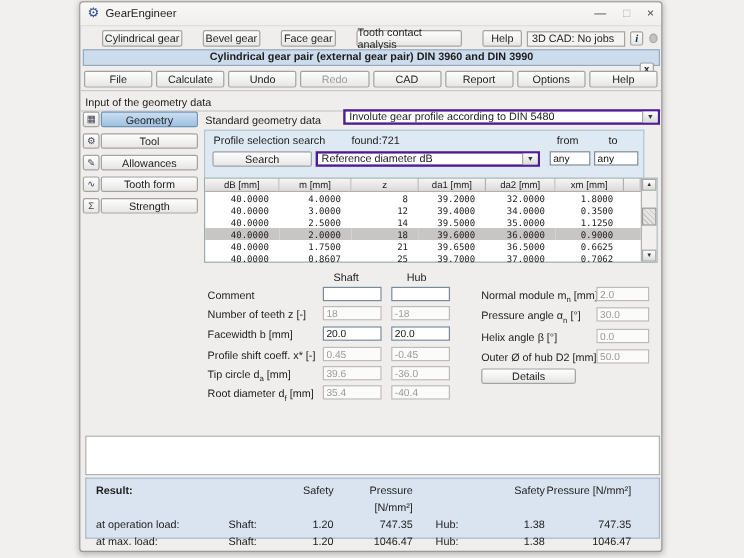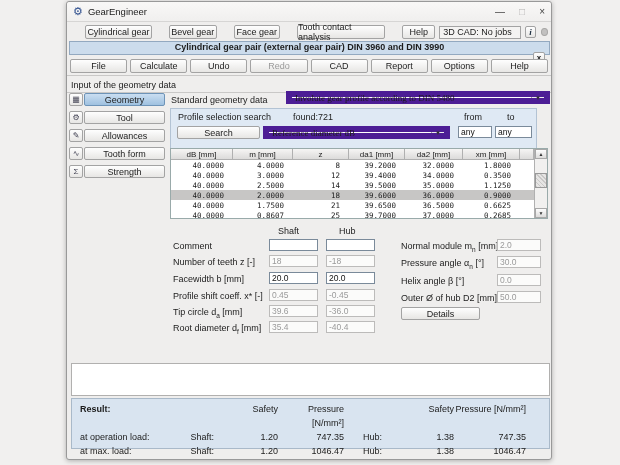--- a/index.html
+++ b/index.html
@@ -47,22 +47,22 @@
   .section-label { position:absolute; left:4px; top:78px; font-size:9px; }
   .section-rule { position:absolute; left:0px; top:90px; width:100%; border-bottom:1px solid #c9c8c7; }
 
   
   .side-icon { position:absolute; left:2px; width:14px; height:13px; font-size:8px; color:#445; }
   .side-btn  { position:absolute; left:17px; width:81px; height:13px; }
   .side-btn.selected { background:linear-gradient(#cadef1,#9fc1e0); border-color:#6e94b8; }
 
   .label { position:absolute; font-size:9px; white-space:nowrap; }
 
-  .combo { position:absolute; height:13px; background:#fff; border:6px solid #4c1d95; display:flex;
-           align-items:center; font-size:9px;font-family:Liberation Serif, serif; }
+  .combo { position:absolute; height:13px; background:#fff; border:2px solid #4c1d95; display:flex;
+           align-items:flex-end; font-size:9px; }
   .combo .val { padding:0 3px; flex:1; overflow:hidden; white-space:nowrap; }
   .combo .arrow { width:13px; align-self:stretch; background:linear-gradient(#fdfdfd,#dcdbda);
                   border-left:1px solid #a3a3a3; display:flex; align-items:center; justify-content:center;
                   font-size:6px; color:#333; }
 
   .tf { position:absolute; height:12px; border:1px solid #7a8a9a; background:#fff; font-size:8.5px;
         padding:0 2px; font-family:"Liberation Sans",sans-serif; color:#111; }
   .tf.ro { border-color:#bcbbba; background:#fbfbfa; color:#9a9a9a; }
 
   
@@ -229,21 +229,21 @@
           <div class="td c4">36.5000</div>
           <div class="td c5">0.6625</div>
           <div class="td c6"></div>
       </div>
       <div class="trow">
         <div class="td c0">40.0000</div>
           <div class="td c1">0.8607</div>
           <div class="td c2">25</div>
           <div class="td c3">39.7000</div>
           <div class="td c4">37.0000</div>
-          <div class="td c5">0.2685</div>
+          <div class="td c5">0.7062</div>
           <div class="td c6"></div>
       </div>
     </div>
     <div class="vscroll">
       <div class="sbtn">▲</div>
       <div class="strack">
           <div class="sthumb"></div>
         </div>
       <div class="sbtn">▼</div>
     </div>

